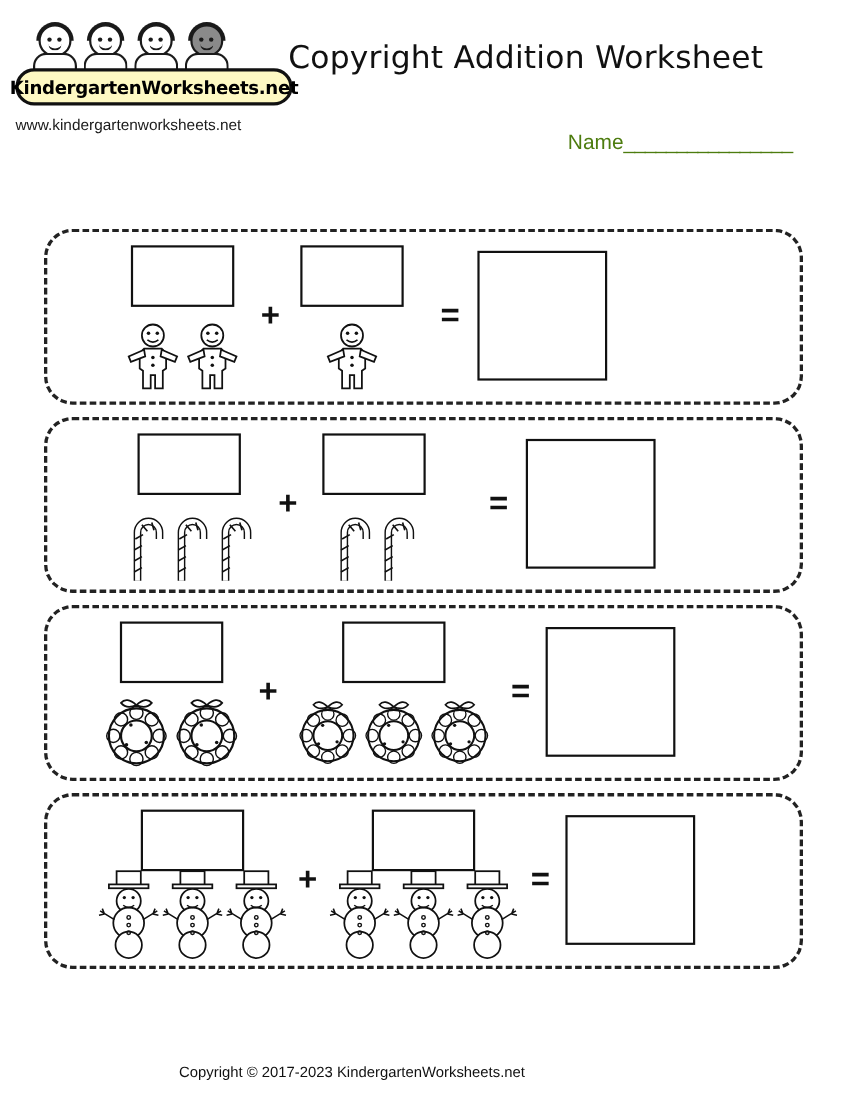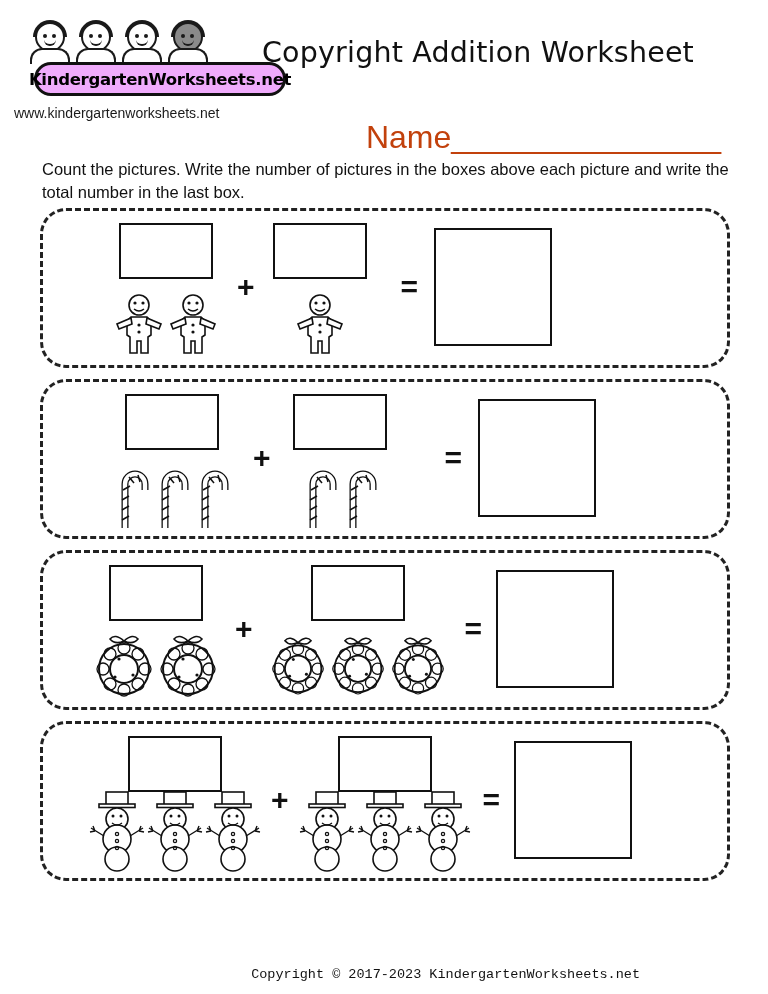--- a/index.html
+++ b/index.html
@@ -83,25 +83,24 @@
     border-radius: 0 0 12px 12px;
   }
 
   .logo-banner {
     position: relative;
     margin-top: -2px;
     width: 252px;
     height: 34px;
     border: 3px solid #111;
     border-radius: 17px;
-    background: #f0abfc;
+    background: #fef9c3;
     display: flex;
     align-items: center;
     justify-content: center;
-    margin-left: 20px;
   }
   .logo-banner-text {
     font-family: "DejaVu Sans", sans-serif;
     font-weight: bold;
     font-size: 16.5px;
     letter-spacing: -0.3px;
     white-space: nowrap;
   }
   .logo-url {
     margin-top: 9px;
@@ -117,23 +116,23 @@
     width: 500px;
     font-family: "DejaVu Sans", sans-serif;
     font-size: 28.5px;
     color: #111;
     letter-spacing: 0.2px;
   }
 
   .name-line {
     position: absolute;
     right: 48px; top: 105px;
-    font-size: 32px;
+    font-size: 19px;
     font-family: "Liberation Sans", sans-serif;
-    color: #c2410c;
+    color: #4d7c0f;
     white-space: nowrap;
   }
   .name-line .blank {
     letter-spacing: -1px;
   }
 
   
   .instructions {
     position: absolute;
     left: 42px; top: 158px;
@@ -199,22 +198,22 @@
   
   .slot { display: flex; flex-direction: column; align-items: center; }
 
   
   svg { display: block; }
 
   
   .footer {
     position: absolute;
     left: 0; bottom: 10px; width: 640px;
-    text-align: right;
-    font-family: Liberation Mono, monospace;
+    text-align: center;
+    font-family: Liberation Sans, sans-serif;
     font-size: 13.5px;
     color: #111;
     line-height: 1.35;
   }
 </style>
 </head>
 <body>
 
 <div id="page">
 
@@ -261,21 +260,20 @@
       <div class="logo-url">www.kindergartenworksheets.net</div>
     </div>
 
     <div class="title">Copyright Addition Worksheet</div>
 
     <div class="name-line">
       <span>Name</span><span class="blank">________________</span>
     </div>
   </div>
 
-  <div class="instructions">Count the pictures. Write the number of pictures in the boxes above each picture and write the total number in the last box.</div>
 
   <div class="problems">
 
     <div class="row">
       <div class="row-inner" style="padding-left:70px;">
         <div class="slot">
           <div class="box small"></div>
           <div class="pics">
             <svg width="52" height="68" viewBox="0 0 52 68">
               <g fill="#fff" stroke="#111" stroke-width="1.6">

